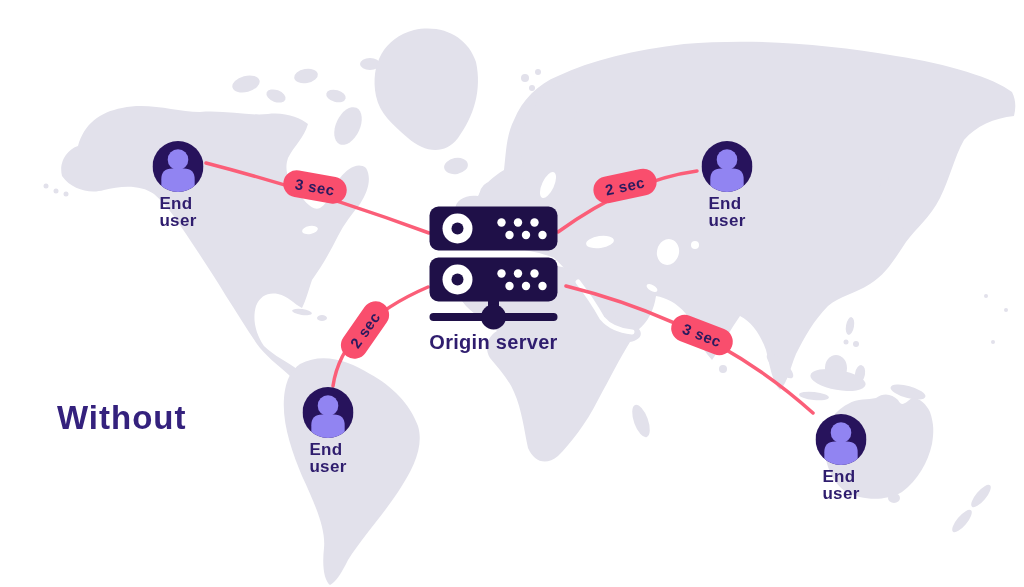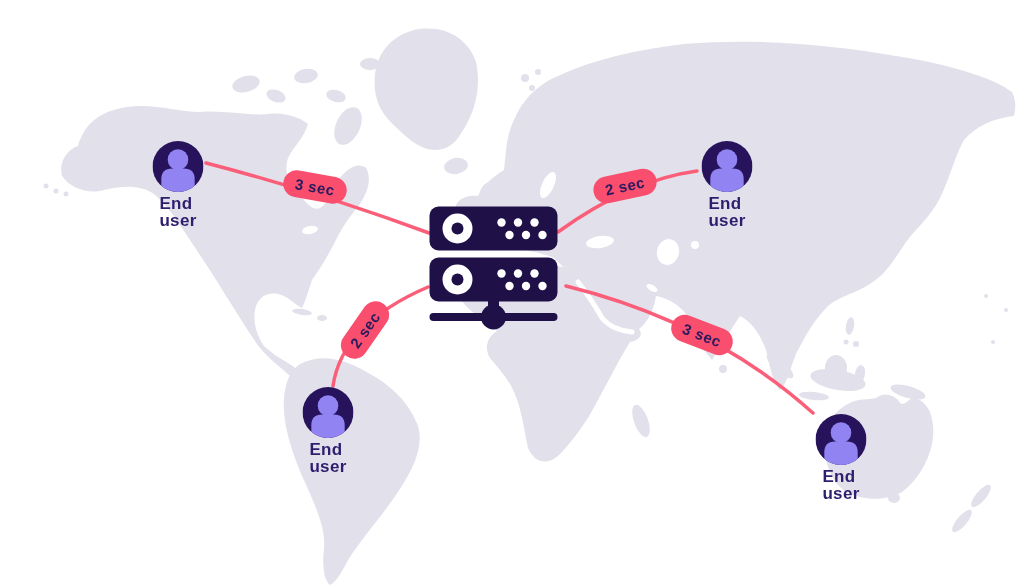--- a/index.html
+++ b/index.html
@@ -134,20 +134,21 @@
   </svg>
 
   <svg class="links" viewBox="0 0 1024 587" aria-hidden="true">
     <path class="link" d="M 206,163 Q 318,192 429,233"></path>
     <path class="link" d="M 558,232 Q 630,180 697,171"></path>
     <path class="link" d="M 333,386 Q 342,324 428,287"></path>
     <path class="link" d="M 566,286 Q 712,322 813,413"></path>
   </svg>
 
   <div class="title">
+    <div>Without</div>
   </div>
 
   <div class="server-group">
     <svg class="server-icon" viewBox="0 0 129 127" aria-hidden="true">
       <rect class="srv-body" x="0.5" y="0.5" width="128" height="44" rx="9"></rect>
       <rect class="srv-body" x="0.5" y="51.5" width="128" height="44" rx="9"></rect>
       <rect class="srv-body" x="59" y="94" width="11" height="16"></rect>
       <rect class="srv-body" x="0.5" y="107" width="128" height="8" rx="4"></rect>
       <circle class="srv-body" cx="64.5" cy="111" r="12.5"></circle>
       <circle class="srv-dot" cx="28.5" cy="22.5" r="15"></circle>
@@ -160,20 +161,21 @@
         <circle class="srv-dot" cx="113.5" cy="29" r="4.2"></circle>
       <circle class="srv-dot" cx="28.5" cy="73.5" r="15"></circle>
       <circle class="srv-body" cx="28.5" cy="73.5" r="6"></circle>
       <circle class="srv-dot" cx="72.5" cy="67.5" r="4.2"></circle>
         <circle class="srv-dot" cx="89" cy="67.5" r="4.2"></circle>
         <circle class="srv-dot" cx="105.5" cy="67.5" r="4.2"></circle>
       <circle class="srv-dot" cx="80.5" cy="80" r="4.2"></circle>
         <circle class="srv-dot" cx="97" cy="80" r="4.2"></circle>
         <circle class="srv-dot" cx="113.5" cy="80" r="4.2"></circle>
     </svg>
+    <div class="server-label">Origin server</div>
   </div>
 
   <div class="user" style="left:178px;top:141px;">
     <svg class="avatar" viewBox="0 0 52 52" aria-hidden="true">
       <circle class="av-bg" cx="26" cy="26" r="26"></circle>
       <g clip-path="url(#avatarClip)">
         <circle class="av-person" cx="26" cy="19" r="10.5"></circle>
         <path class="av-person" d="M9,54 V39 Q9,28 20,28 H32 Q43,28 43,39 V54 Z"></path>
       </g>
     </svg>

